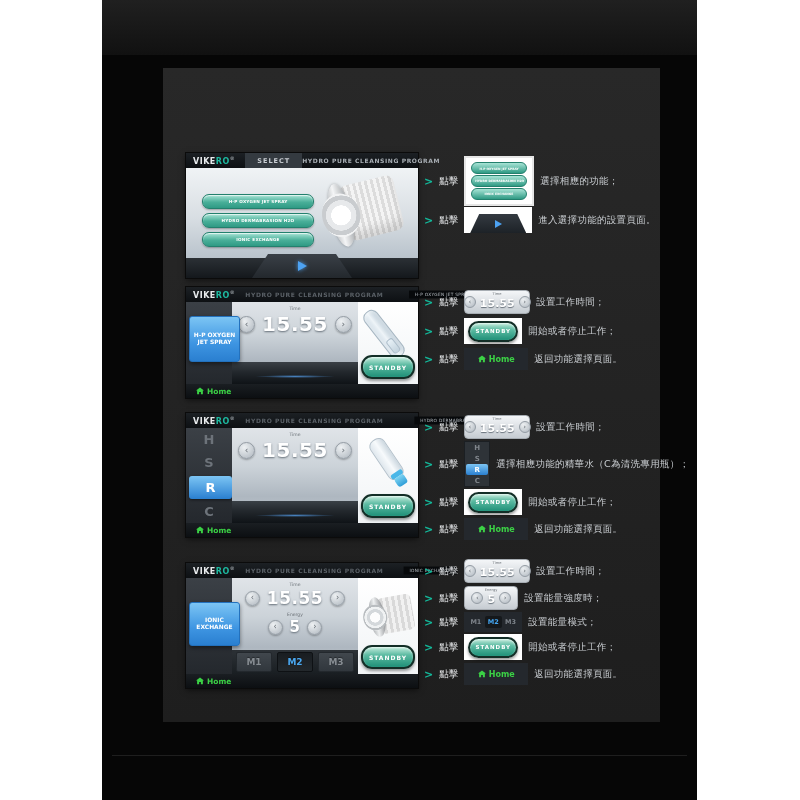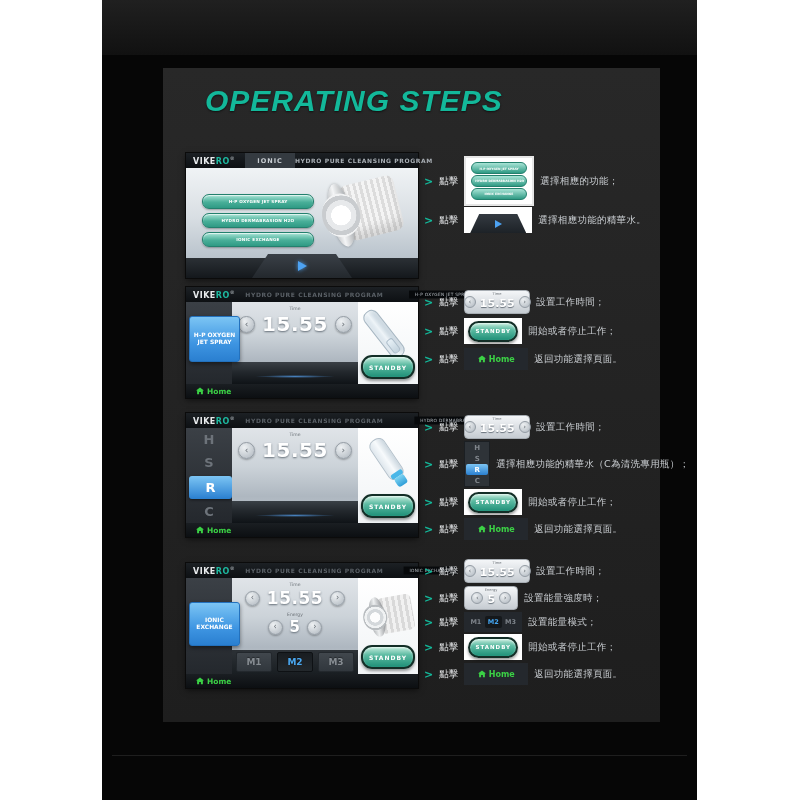--- a/index.html
+++ b/index.html
@@ -149,26 +149,25 @@
 </head>
 <body>
 
 <div id="canvas">
   <div class="photo">
     <div class="photo-topband"></div>
     <div class="photo-line"></div>
   </div>
   <div class="panel"></div>
 
-  <div class="page-title">OPERATING STEPS</div>
 
   <div class="screen" style="left:186px;top:153px;height:125px;">
     <div class="sc-head">
       <span class="logo"><span>VIKE</span><span class="teal">RO</span><span class="reg">®</span></span>
-      <span class="tab-sel">IONIC</span>
+      <span class="tab-sel">SELECT</span>
       <span class="head-right">HYDRO PURE CLEANSING PROGRAM</span>
     </div>
     <div class="sc1-body">
       <div class="pill" style="top:26px;">
           <span>H-P OXYGEN JET SPRAY</span>
         </div>
       <div class="pill" style="top:45px;">
           <span>HYDRO DERMABRASION H2O</span>
         </div>
       <div class="pill" style="top:64px;">
@@ -337,21 +336,21 @@
     <span class="desc">選擇相應的功能；</span>
   </div>
   <div class="anno" style="top:206px;height:28px;">
     <span class="gt">&gt;</span>
     <span class="click">點擊</span>
     <span class="thumb t-play">
         <span class="t-trap">
           <span class="t-tri"></span>
         </span>
       </span>
-    <span class="desc">選擇相應功能的精華水。</span>
+    <span class="desc">進入選擇功能的設置頁面。</span>
   </div>
 
   <div class="anno" style="top:289px;height:26px;">
     <span class="gt">&gt;</span>
     <span class="click">點擊</span>
     <span class="thumb t-time">
       <i class="t-lab">Time</i>
       <span class="t-circ">‹</span>
       <span class="t-val">15.55</span>
       <span class="t-circ">›</span>

